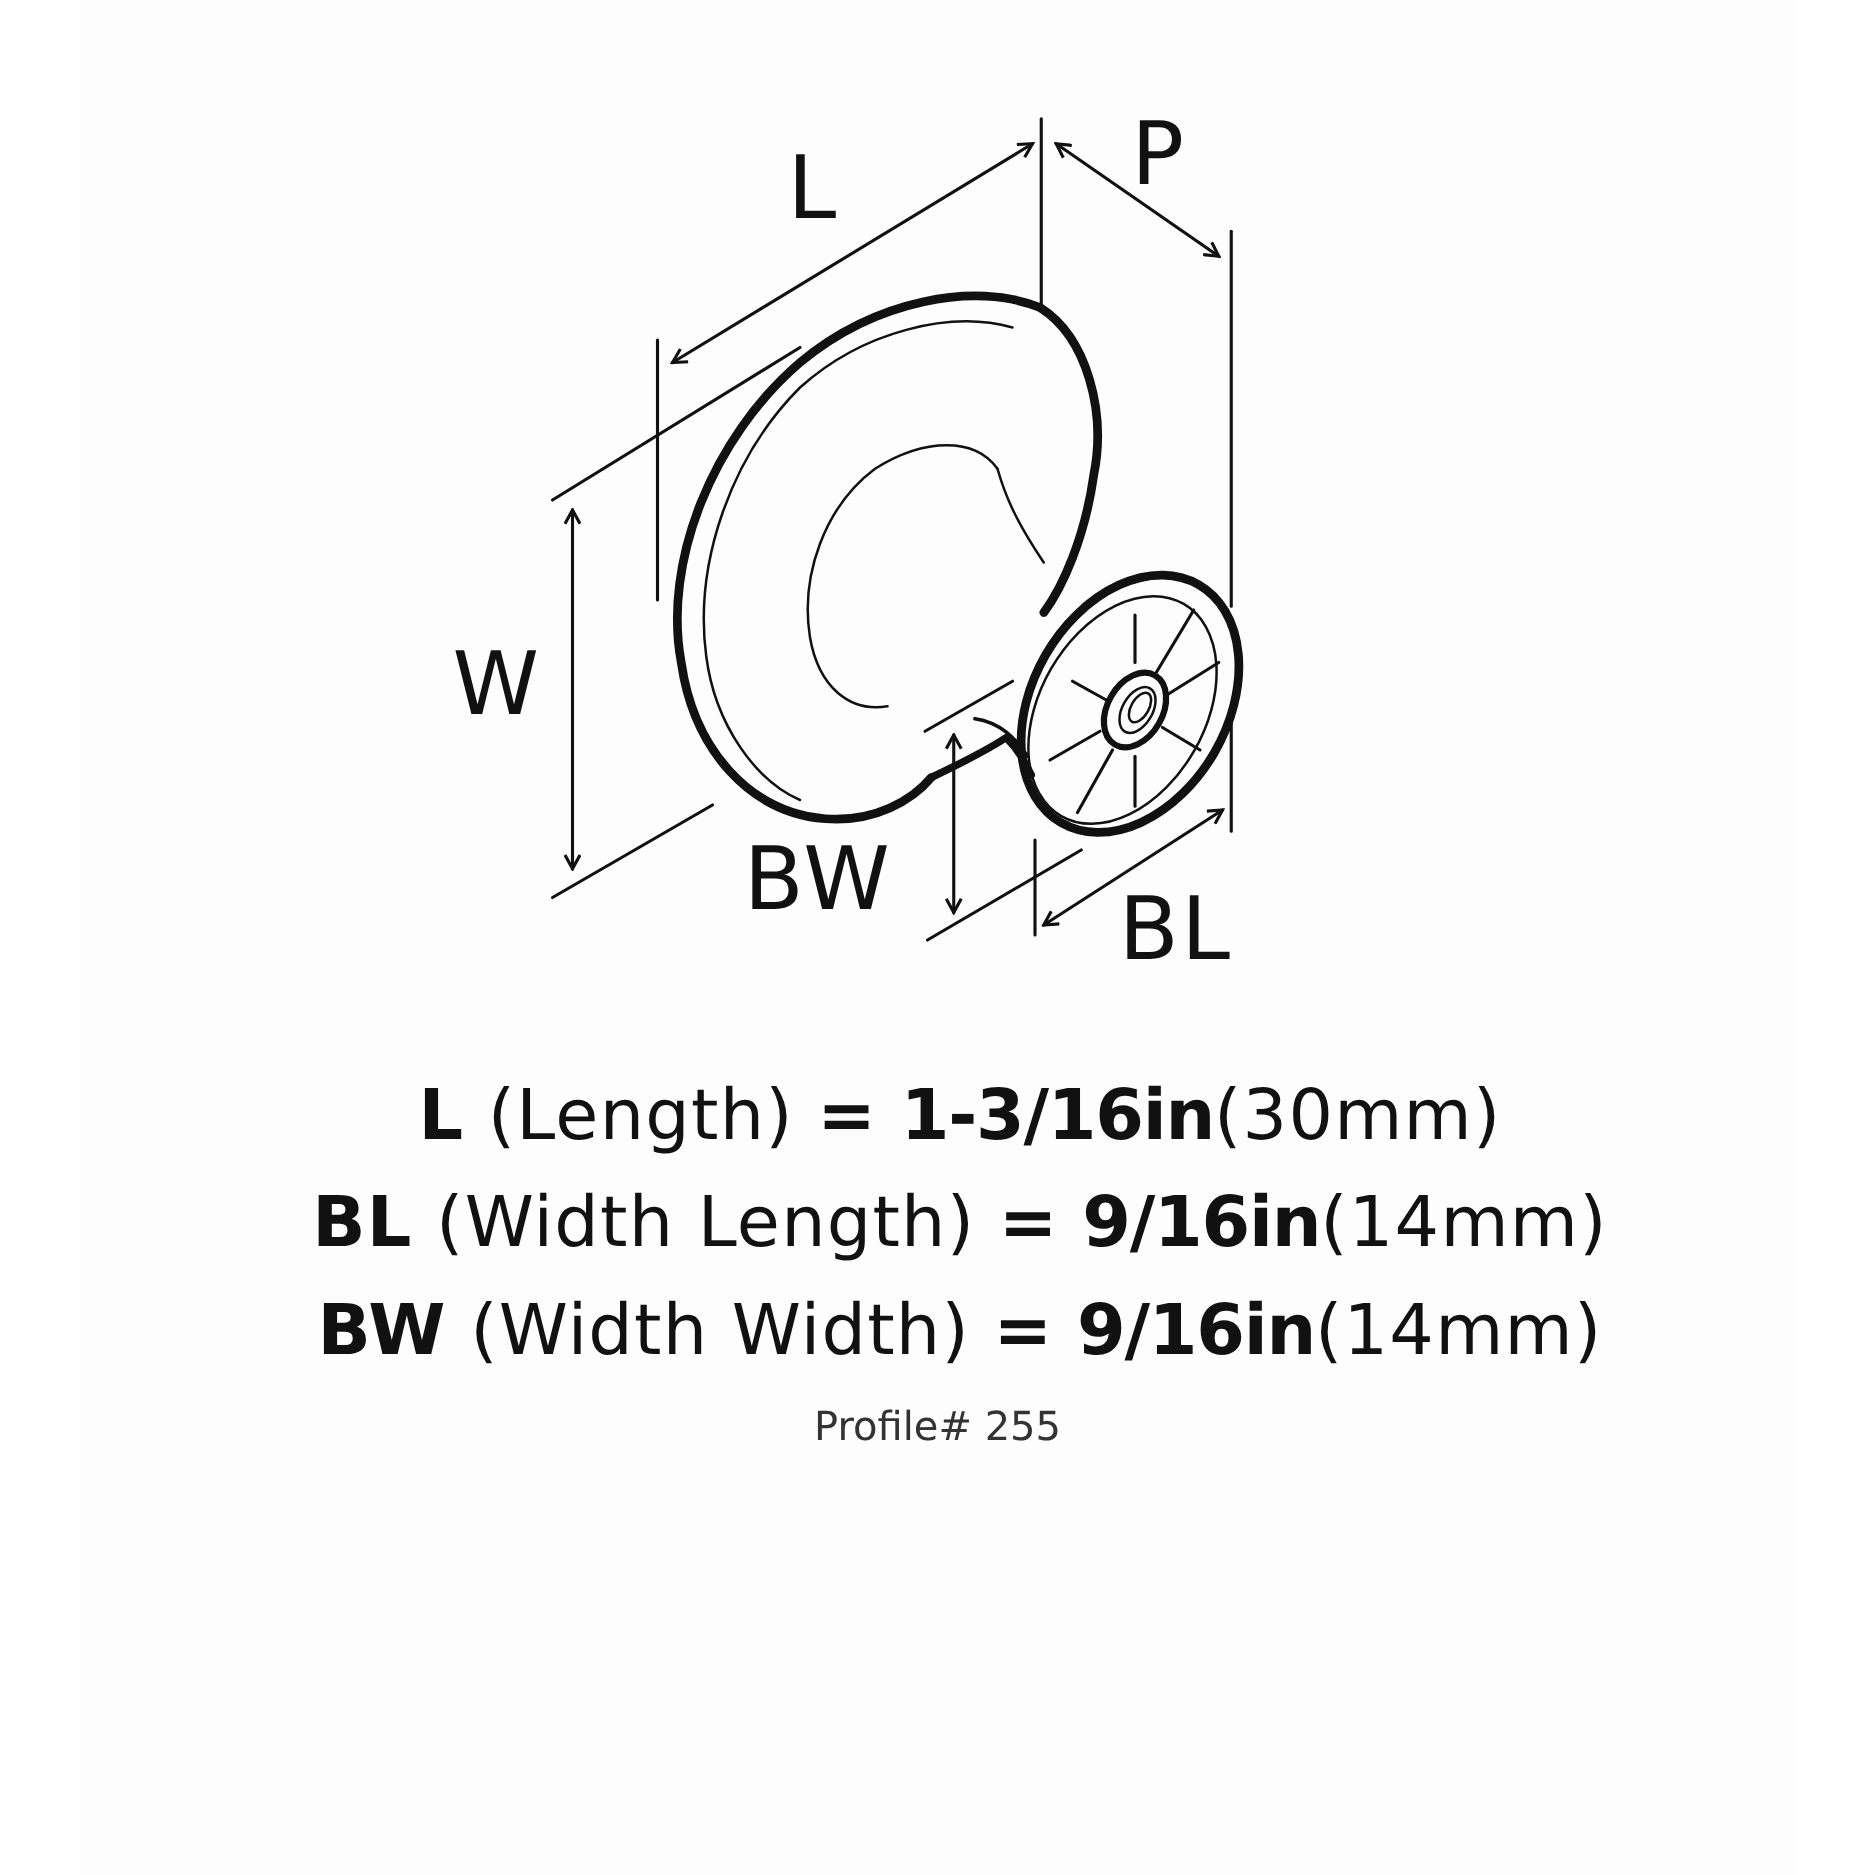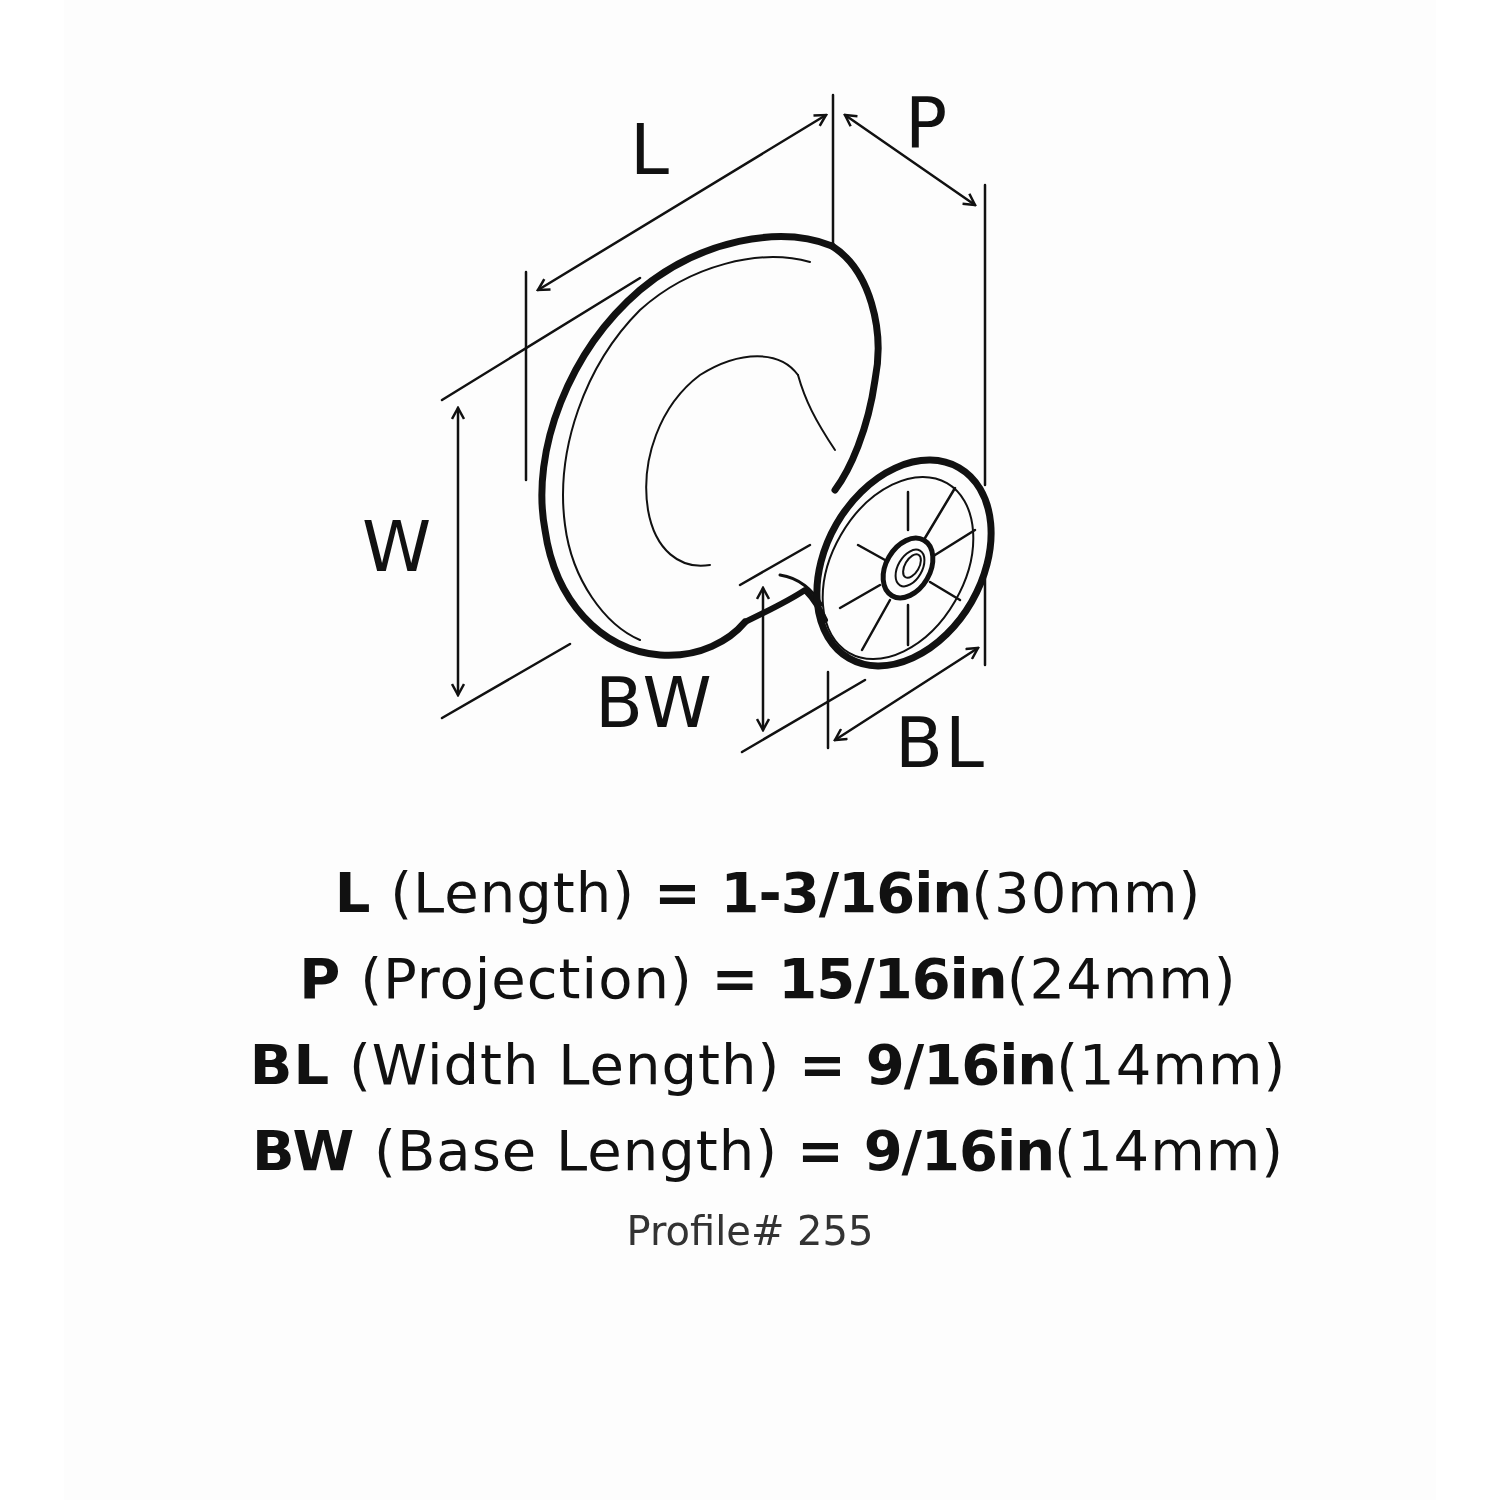--- a/index.html
+++ b/index.html
@@ -40,21 +40,21 @@
       letter-spacing: 1px;
       padding-left: 36px;
     }
     .spec-line .code { font-weight: 700; }
     .spec-line .name { font-weight: 400; }
     .spec-line .eq { font-weight: 700; }
     .spec-line .imp { font-weight: 700; letter-spacing: -1px; }
     .spec-line .met { font-weight: 400; }
     .profile {
       font-family: "DejaVu Sans", sans-serif;
-      font-size: 40px;
+      font-size: 32px;
       color: #333;
       margin-top: 14px;
     }
   </style>
 </head>
 <body>
 
 <div class="inner-bg"></div>
 
 <div id="diagram">
@@ -128,31 +128,25 @@
 </div>
 
 <div class="specs">
   <div class="spec-line">
     <span class="code">L</span>
     <span class="name">(Length)</span>
     <span class="eq">=</span>
     <span class="imp">1-3/16in</span><span class="met">(30mm)</span>
   </div>
   <div class="spec-line">
-    <span class="code">P</span>
-    <span class="name">(Projection)</span>
-    <span class="eq">=</span>
-    <span class="imp">15/16in</span><span class="met">(24mm)</span>
-  </div>
-  <div class="spec-line">
     <span class="code">BL</span>
     <span class="name">(Width Length)</span>
     <span class="eq">=</span>
     <span class="imp">9/16in</span><span class="met">(14mm)</span>
   </div>
   <div class="spec-line">
     <span class="code">BW</span>
-    <span class="name">(Base Length)</span>
+    <span class="name">(Width Width)</span>
     <span class="eq">=</span>
     <span class="imp">9/16in</span><span class="met">(14mm)</span>
   </div>
   <div class="profile">Profile# 255</div>
 </div>
 
 </body></html>

